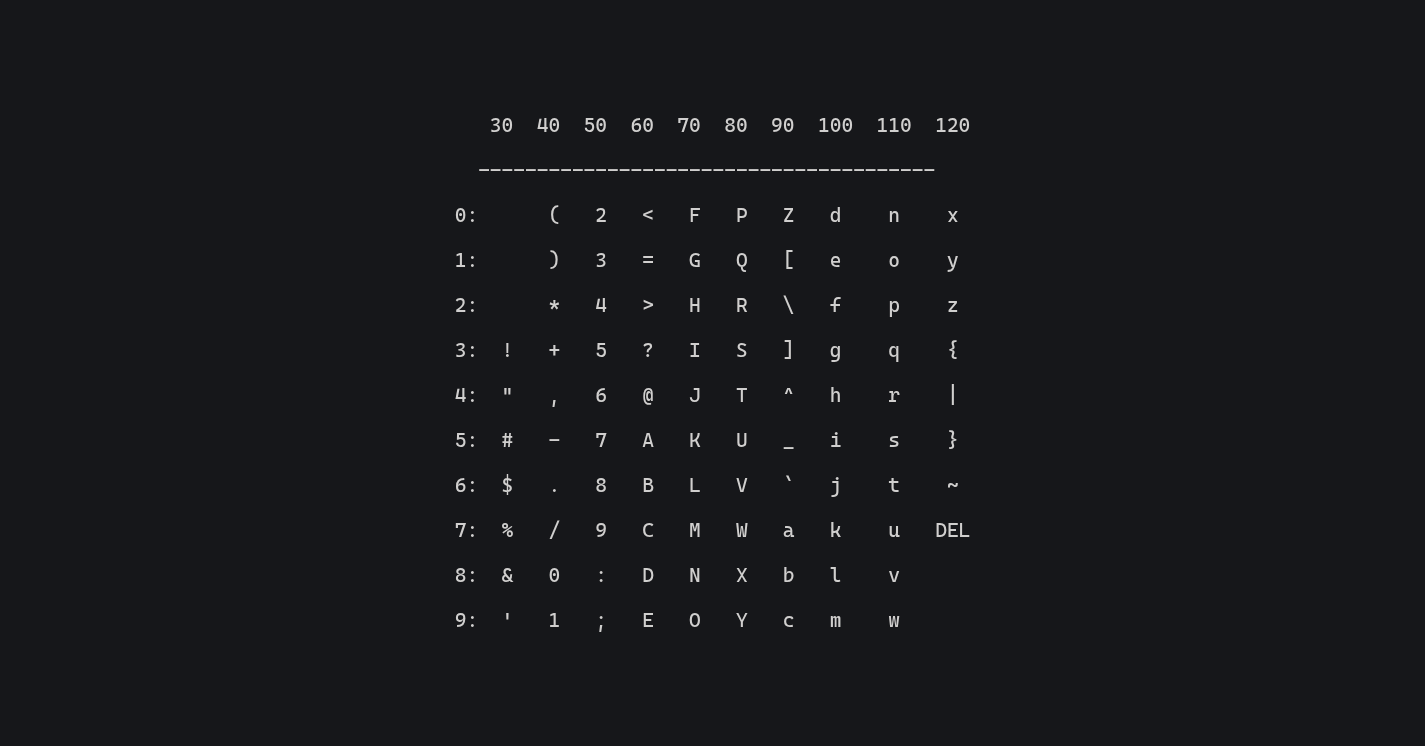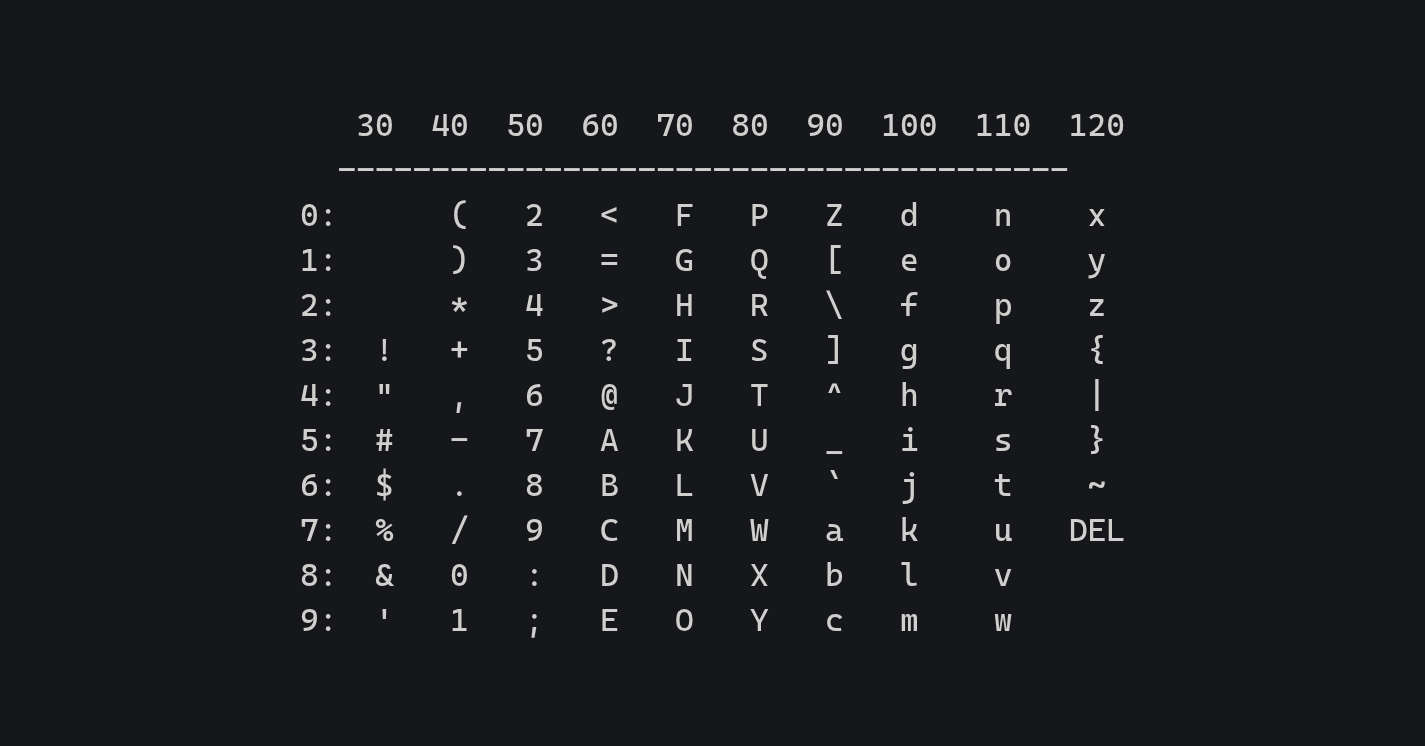--- a/index.html
+++ b/index.html
@@ -13,21 +13,21 @@
     .terminal {
       position: absolute;
       left: 0; right: 0; top: 0; bottom: 0;
       display: flex;
       align-items: center;
       justify-content: center;
     }
     pre.ascii {
       margin: 0;
       font-family: "SFMono-Regular", ui-monospace, "Cascadia Mono", "Consolas", "DejaVu Sans Mono", "Menlo", monospace;
-      font-size: 32px;
+      font-size: 20px;
       line-height: 45px;
       color: #d0cfce;
       white-space: pre;
       letter-spacing: 0px;
       font-variant-ligatures: none;
     }
   </style>
 </head>
 <body>
 

